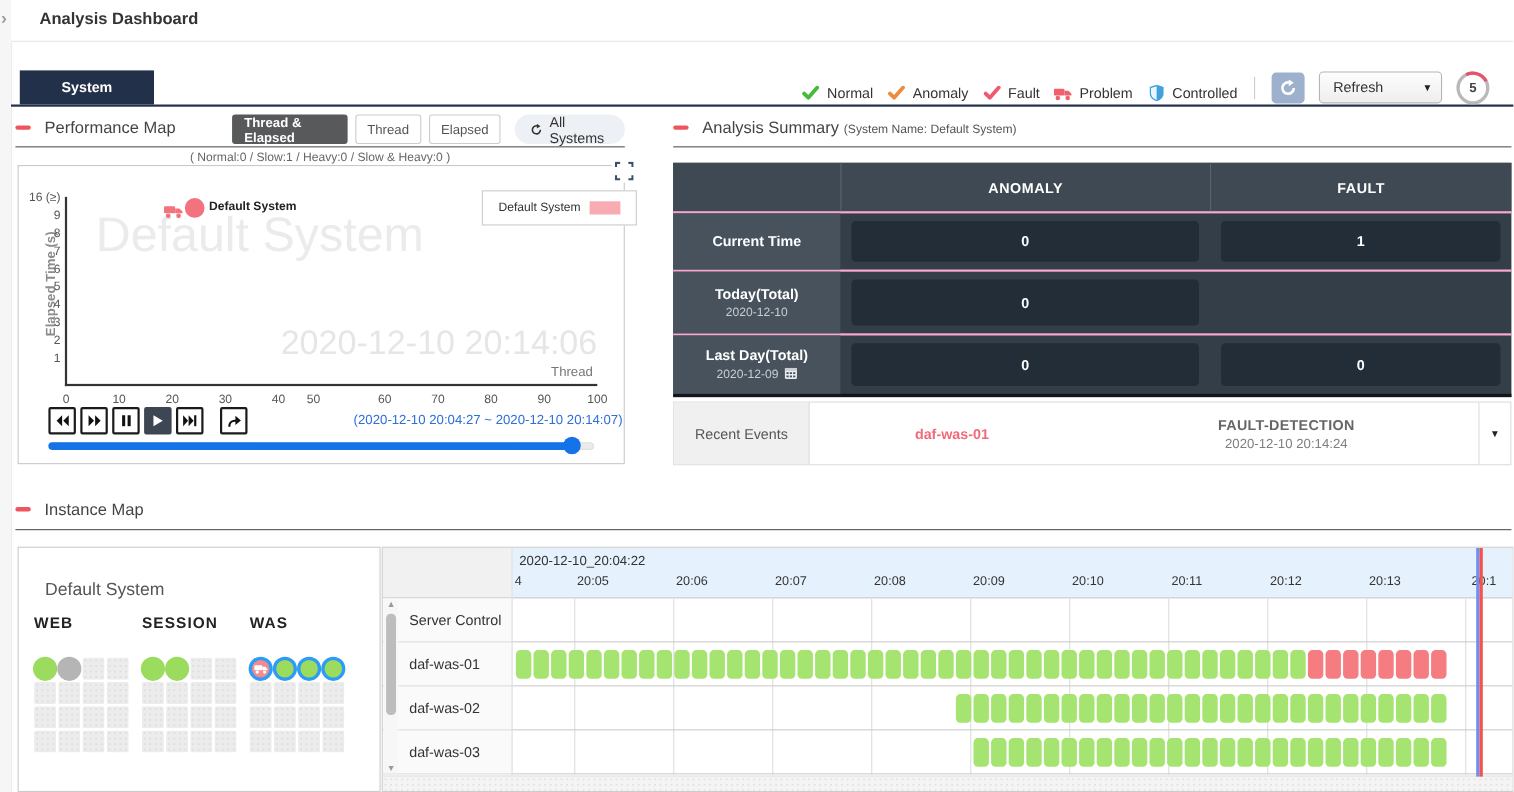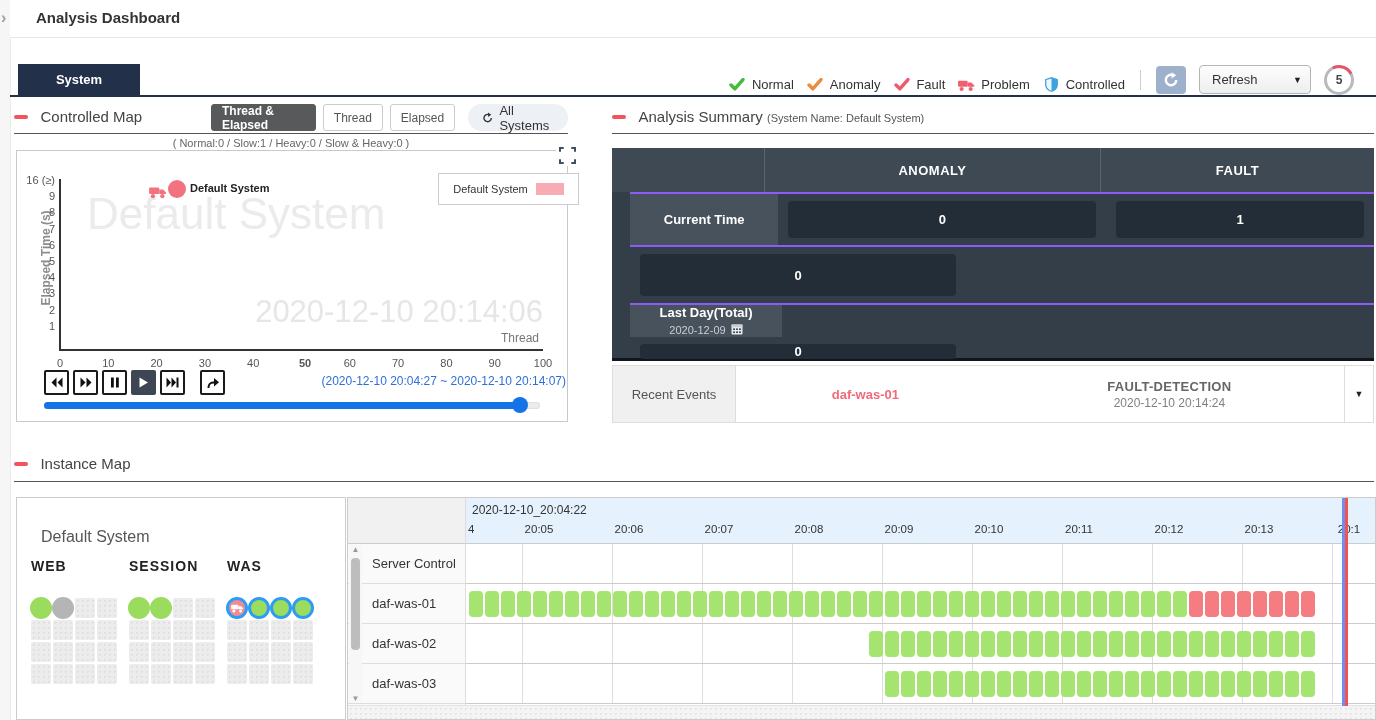--- a/index.html
+++ b/index.html
@@ -66,21 +66,21 @@
   .pm-slider{position:absolute;left:44px;top:402px;width:496px;height:7px;background:#ebebeb;border-radius:4px;box-shadow:inset 0 0 0 1px #e0e0e0;cursor:pointer;}
   .pm-slider .fill{position:absolute;left:0;top:0;height:7px;width:96%;background:#1573e8;border-radius:4px;}
   .pm-slider .thumb{position:absolute;top:-5px;left:calc(96% - 8px);width:16px;height:16px;border-radius:50%;background:#1573e8;}
   
   .as-table{position:absolute;left:612px;top:148px;width:762px;background:#343e48;border-bottom:3px solid #10161c;}
   .as-head{display:flex;height:44px;background:#3e4954;}
   .as-head .c{display:flex;align-items:center;justify-content:center;color:#fff;font-size:13px;font-weight:bold;letter-spacing:.5px;}
   .as-head .c1{width:152px;}
   .as-head .c2{width:336px;border-left:1px solid #5a646e;box-sizing:border-box;}
   .as-head .c3{width:274px;border-left:1px solid #5a646e;box-sizing:border-box;}
-  .as-row{display:flex;border-top:2px solid #8b5cf6;margin-left:18px;}
+  .as-row{display:flex;border-top:2px solid #f9a8d4;}
   .as-label{width:152px;background:#48525c;display:flex;flex-direction:column;align-items:center;justify-content:center;gap:3px;}
   .as-label .l1{color:#fff;font-size:13px;font-weight:bold;}
   .as-label .l2{color:#c8cdd2;font-size:11px;display:flex;align-items:center;gap:5px;}
   .as-val{padding:7px 10px;box-sizing:border-box;}
   .as-val.a{width:336px;}
   .as-val.f{width:274px;}
   .pill{height:100%;background:#232d37;border-radius:4px;display:flex;align-items:center;justify-content:center;
         color:#fff;font-size:13px;font-weight:bold;}
   .recent{position:absolute;left:612px;top:365px;width:762px;height:58px;border:1px solid #ddd;display:flex;background:#fff;box-sizing:border-box;}
   .recent .lab{width:122px;background:#f0f0f0;border-right:1px solid #ddd;display:flex;align-items:center;justify-content:center;
@@ -199,21 +199,21 @@
       <span class="caret">▼</span>
     </span>
     <span class="count-badge">
       <span>5</span>
     </span>
   </div>
 </div>
 
 <div class="abs" style="left:14px;top:108px;width:554px;height:26px;">
   <span class="sec-dash"></span>
-  <span class="sec-title">Controlled Map</span>
+  <span class="sec-title">Performance Map</span>
   <span class="pm-btns">
     <span class="pm-btn active">Thread &amp; Elapsed</span>
     <span class="pm-btn">Thread</span>
     <span class="pm-btn">Elapsed</span>
     <span class="pm-pill">
       <svg width="14" height="14" viewBox="0 0 16 16">
         <path d="M13.2 8 A5.2 5.2 0 1 1 9.6 3.1" stroke="#333" stroke-width="2" fill="none"></path>
         <polygon points="8.6,0.2 8.6,6.4 13.2,3.3" fill="#333"></polygon>
       </svg>
       <span>All Systems</span>
@@ -246,21 +246,21 @@
       <span class="ytick" style="top: 136.4px;">3</span>
       <span class="ytick" style="top: 152.6px;">2</span>
       <span class="ytick" style="top: 168.8px;">1</span>
     </div>
   <div id="x-ticks">
       <span class="xtick" style="left: 43px;">0</span>
       <span class="xtick" style="left: 91.3px;">10</span>
       <span class="xtick" style="left: 139.6px;">20</span>
       <span class="xtick" style="left: 187.9px;">30</span>
       <span class="xtick" style="left: 236.2px;">40</span>
-      <span class="xtick" style="left: 288px; font-weight: bold;">50</span>
+      <span class="xtick" style="left: 268px;">50</span>
       <span class="xtick" style="left: 332.8px;">60</span>
       <span class="xtick" style="left: 381.1px;">70</span>
       <span class="xtick" style="left: 429.4px;">80</span>
       <span class="xtick" style="left: 477.7px;">90</span>
       <span class="xtick" style="left: 526px;">100</span>
     </div>
   <div class="y-axis"></div>
   <div class="x-axis"></div>
   <div class="xlab">Thread</div>
   <span class="pt-truck">
@@ -341,25 +341,31 @@
           <span class="l1">Current Time</span>
         </div>
         <div class="as-val a">
           <div class="pill">0</div>
         </div>
         <div class="as-val f">
           <div class="pill">1</div>
         </div>
       </div>
       <div class="as-row" style="height: 56px;">
+        <div class="as-label">
+          <span class="l1">Today(Total)</span>
+          <span class="l2">
+            <span>2020-12-10</span>
+          </span>
+        </div>
         <div class="as-val a">
           <div class="pill">0</div>
         </div>
       </div>
-      <div class="as-row" style="height: 53px; flex-direction: column;">
+      <div class="as-row" style="height: 53px;">
         <div class="as-label">
           <span class="l1">Last Day(Total)</span>
           <span class="l2">
             <span>2020-12-09</span>
             <span><svg width="12" height="12" viewBox="0 0 12 12">
                 <rect x="0.5" y="1.5" width="11" height="10" rx="1" fill="#e8ebee"></rect>
                 <rect x="0.5" y="1.5" width="11" height="2.6" fill="#c9ced3"></rect>
                 <g fill="#48525c">
                   <rect x="2" y="5.4" width="2" height="1.6"></rect>
                   <rect x="5" y="5.4" width="2" height="1.6"></rect>

